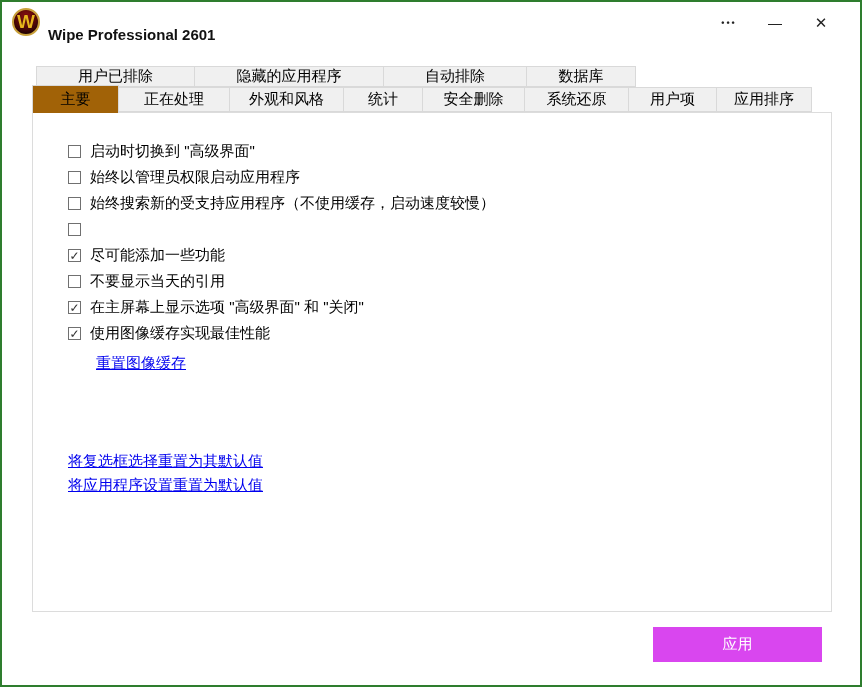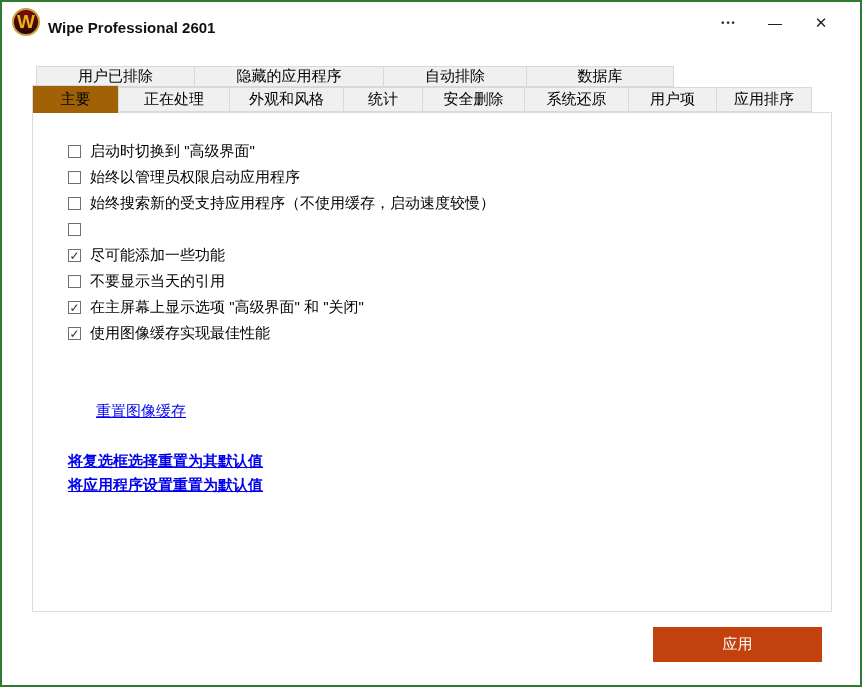--- a/index.html
+++ b/index.html
@@ -19,21 +19,21 @@
   .app-logo {
     position:absolute; left:10px; top:6px;
     width:28px; height:28px; border-radius:50%;
     background:radial-gradient(circle at 50% 30%, #8f1212 0%, #5a0808 45%, #1a0202 85%);
     border:2px solid #c9a13b;
     display:flex; align-items:center; justify-content:center;
     color:#e9b31c; font-weight:bold; font-size:19px;
     text-shadow:0 0 1px #000;
   }
   .window-title {
-    position:absolute; left:46px; top:5px; height:42px;
+    position:absolute; left:46px; top:12px; height:42px;
     line-height:42px; font-size:15px; font-weight:bold; color:#111;
   }
   .win-controls { position:absolute; right:16px; top:0; height:42px; display:flex; align-items:center; gap:0; }
   .win-btn { width:46px; height:42px; display:flex; align-items:center; justify-content:center; color:#222; cursor:default; }
   .win-btn.more { font-size:9px; font-weight:bold; letter-spacing:2px; }
   .win-btn.min { font-size:14px; }
   .win-btn.close { font-size:15px; }
 
   
   .tabs-row { position:absolute; display:flex; }
@@ -61,29 +61,29 @@
   .cb-row { display:flex; align-items:center; height:17px; margin-bottom:9px; }
   .cb-box {
     width:13px; height:13px; border:1px solid #707070; background:#fff;
     margin-right:9px; flex:0 0 13px;
     display:flex; align-items:center; justify-content:center;
     font-size:12px; line-height:12px; color:#333;
   }
   .cb-label { font-size:15px; color:#000; }
 
   a.app-link { color:#0000ee; text-decoration:underline; font-size:15px; cursor:pointer; }
-  .reset-cache-link { position:absolute; left:63px; top:241px;margin-top:48px; }
+  .reset-cache-link { position:absolute; left:63px; top:241px; }
   .bottom-links { position:absolute; left:35px; top:340px; }
-  .bottom-links a { display:block; margin-bottom:8px; line-height:16px;font-weight:bold; }
+  .bottom-links a { display:block; margin-bottom:8px; line-height:16px; }
 
   
   .apply-button {
     position:absolute; left:651px; top:625px;
     width:169px; height:35px;
-    background:#c2410c; color:#fff; border:none;
+    background:#d946ef; color:#fff; border:none;
     font-size:15px; font-family:"Liberation Sans", sans-serif;
     display:flex; align-items:center; justify-content:center;
     cursor:pointer;
   }
 </style>
 </head>
 <body>
 
 <div class="titlebar">
   <div class="app-logo">
@@ -94,21 +94,21 @@
     <div class="win-btn more">•••</div>
     <div class="win-btn min">—</div>
     <div class="win-btn close">✕</div>
   </div>
 </div>
 
 <div class="tabs-row tabs-row1">
   <div class="tab" style="width:159px">用户已排除</div>
   <div class="tab" style="width:190px">隐藏的应用程序</div>
   <div class="tab" style="width:144px">自动排除</div>
-  <div class="tab" style="width:148px">数据库</div>
+  <div class="tab" style="width:110px">数据库</div>
 </div>
 
 <div class="tabs-row tabs-row2">
   <div class="tab active" style="width:87px">主要</div>
   <div class="tab" style="width:112px">正在处理</div>
   <div class="tab" style="width:115px">外观和风格</div>
   <div class="tab" style="width:80px">统计</div>
   <div class="tab" style="width:103px">安全删除</div>
   <div class="tab" style="width:105px">系统还原</div>
   <div class="tab" style="width:89px">用户项</div>

